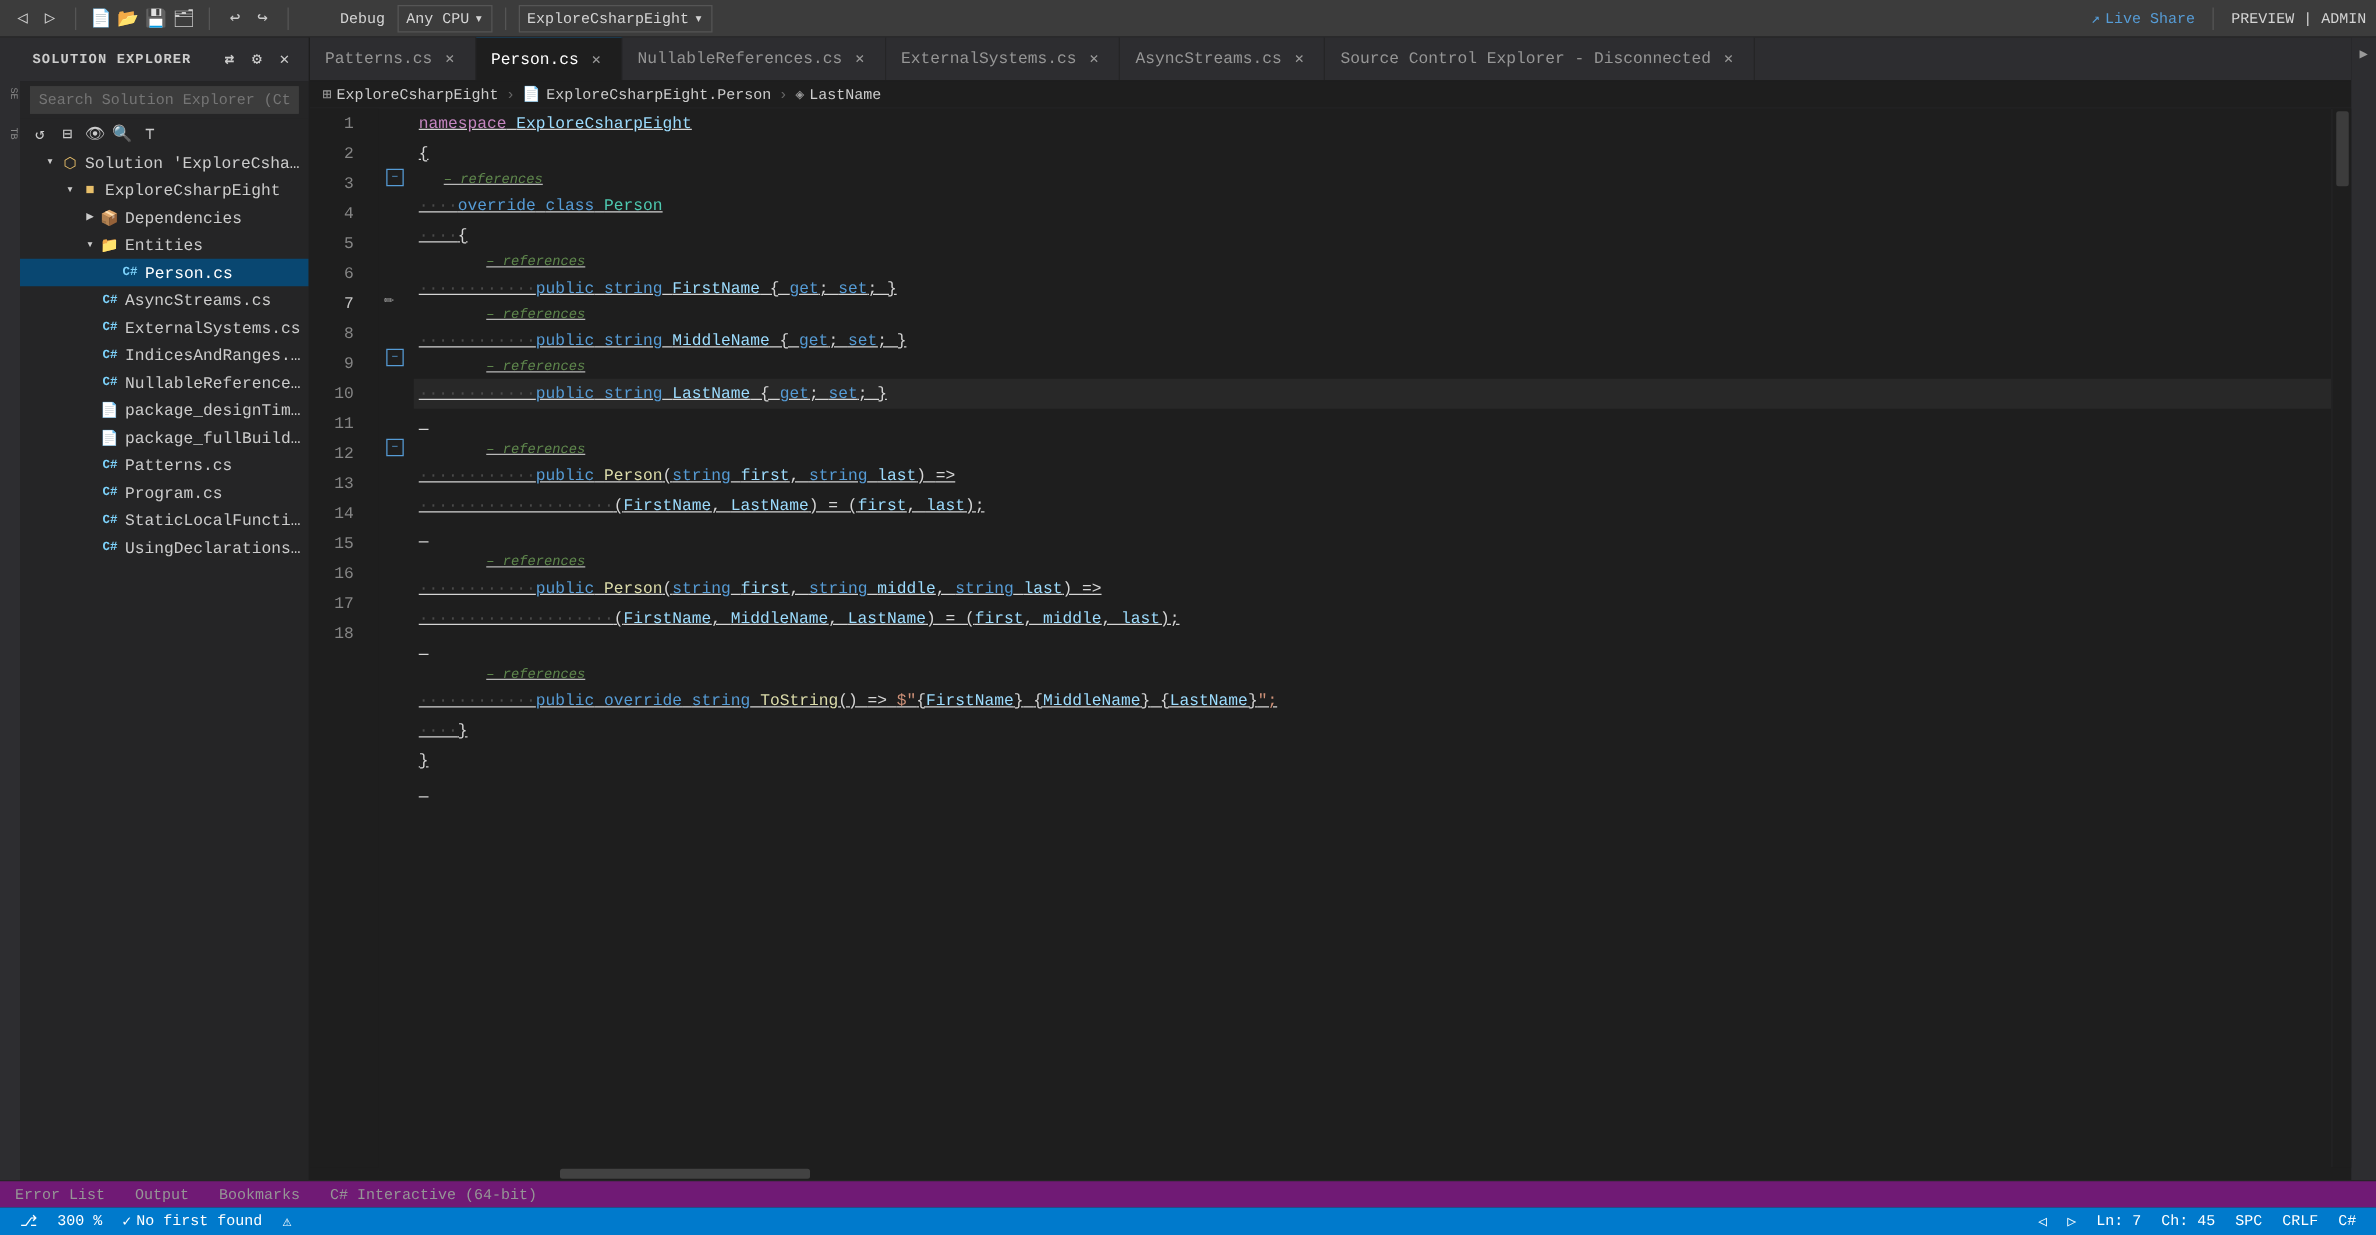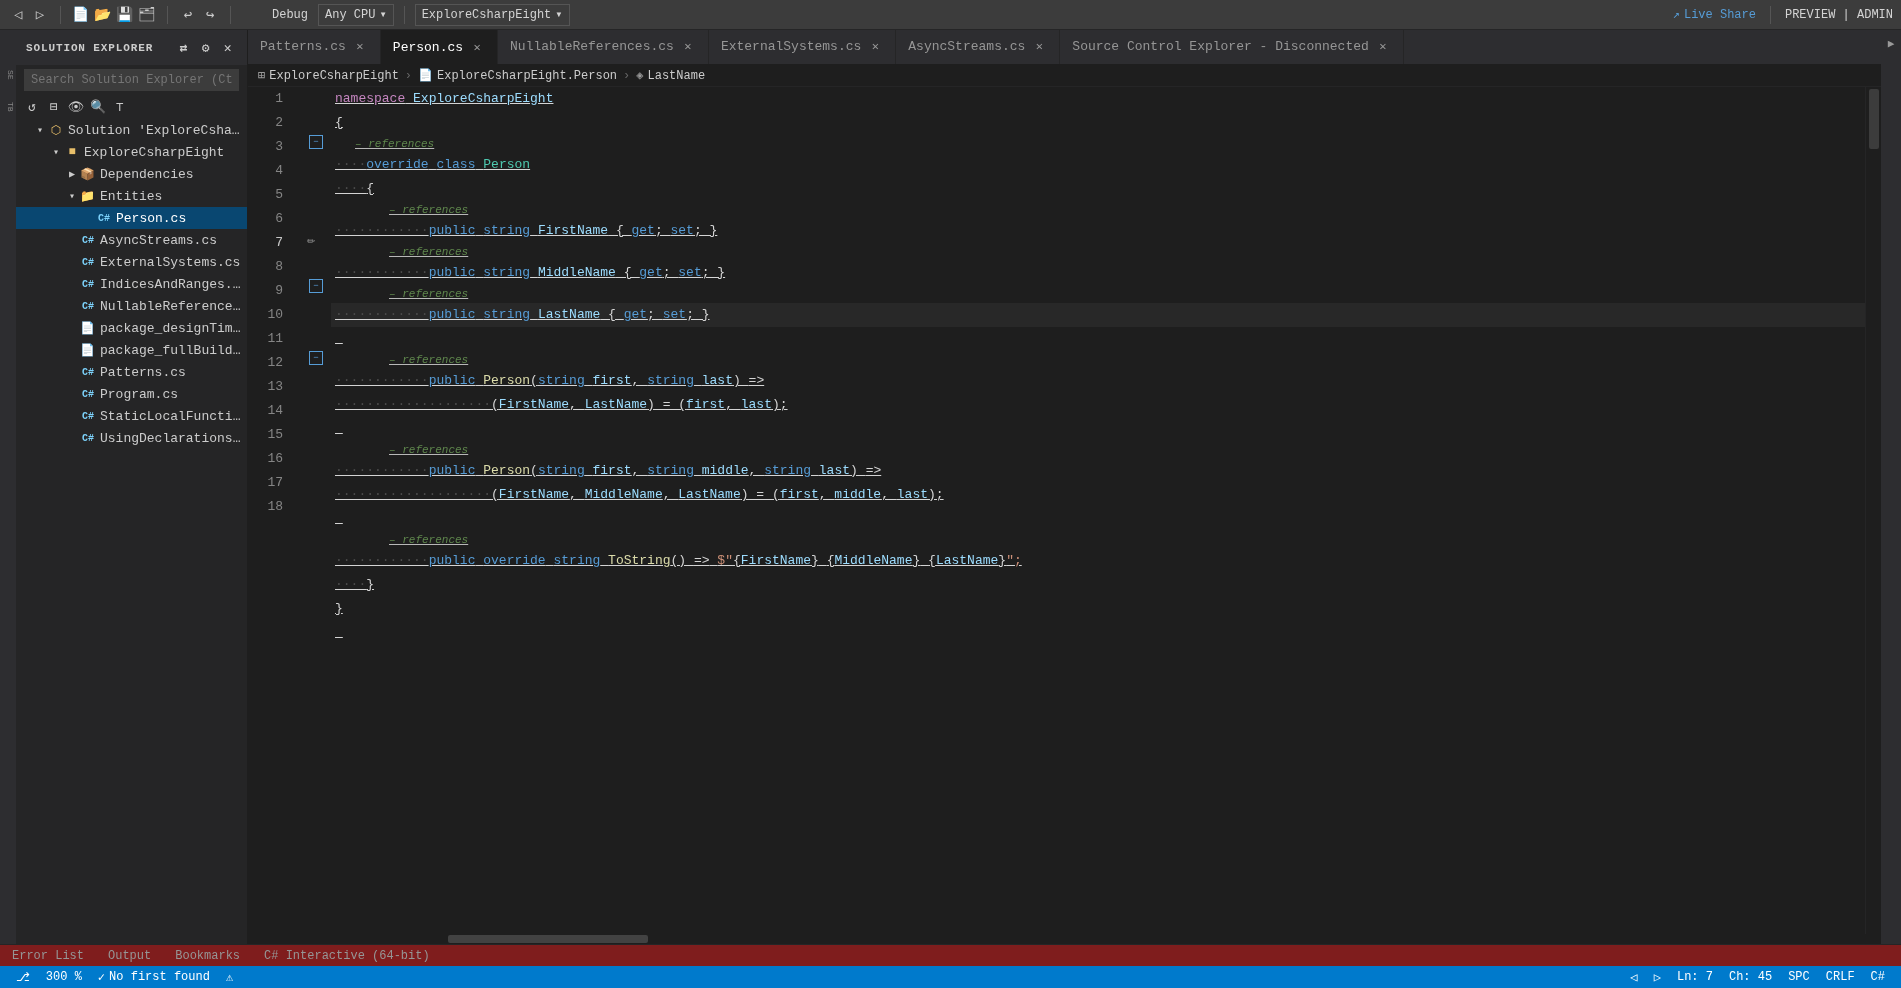--- a/index.html
+++ b/index.html
@@ -397,21 +397,21 @@
     }
     .status-right {
       margin-left: auto;
       display: flex;
       align-items: center;
     }
 
     
     #bottom-tabs {
       height: 22px;
-      background: #7f1d1d;
+      background: #701a75;
       display: flex;
       align-items: center;
       padding: 0 8px;
       gap: 16px;
       flex-shrink: 0;
       border-top: 1px solid #252526;
     }
     .bottom-tab {
       font-size: 12px;
       color: #969696;

